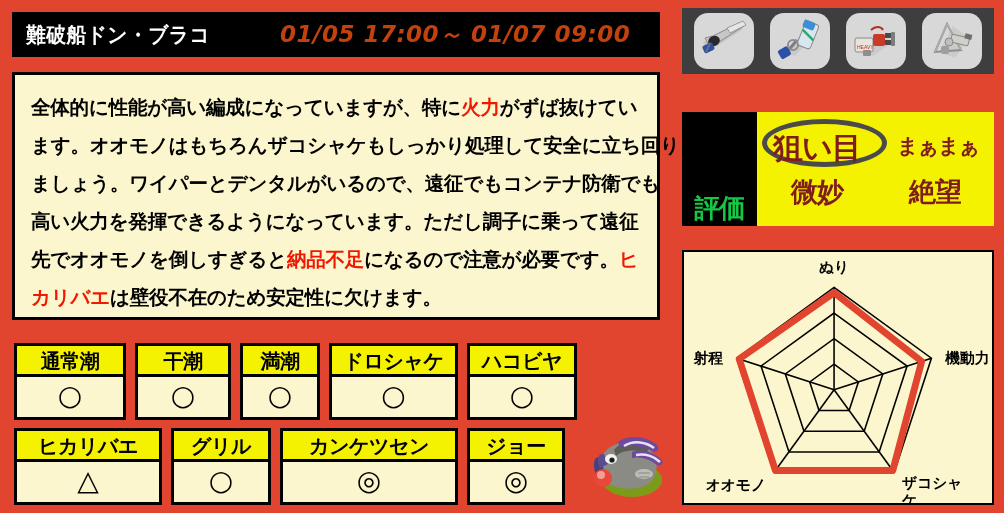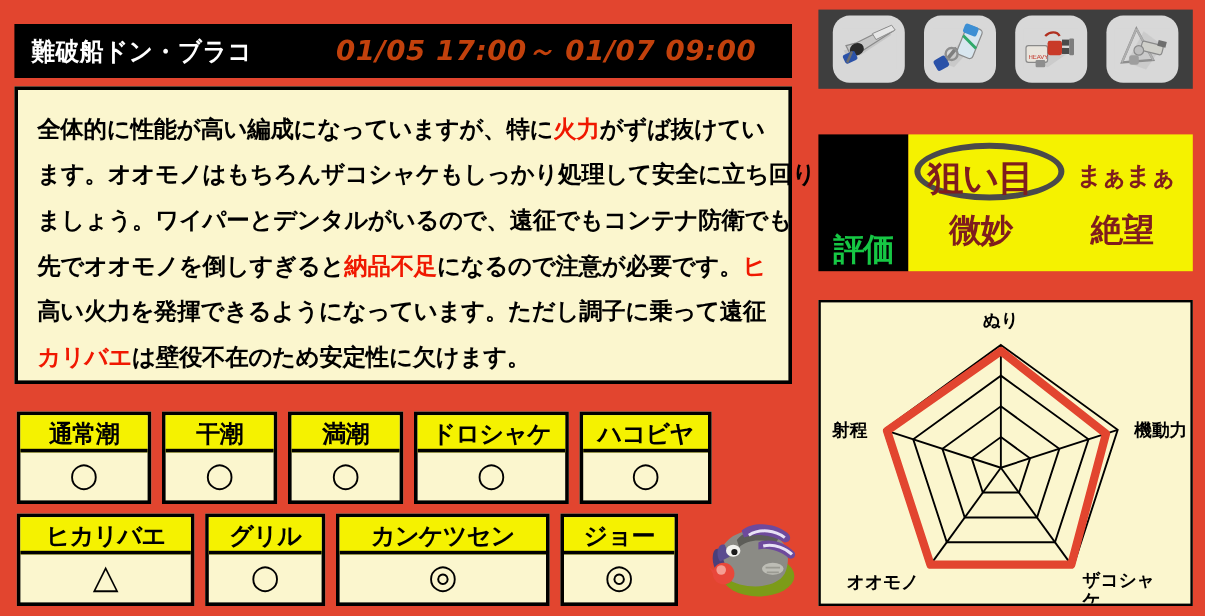--- a/index.html
+++ b/index.html
@@ -9,21 +9,21 @@
     font-family:"DejaVu Sans","Liberation Sans",sans-serif;
     overflow:hidden;position:relative;
   }
   .root{position:absolute;inset:0;}
 
   
   .left{position:absolute;left:0;top:0;width:674px;height:513px;}
 
   
   .titlebar{
-    position:absolute;left:12px;top:20px;width:648px;height:45px;
+    position:absolute;left:12px;top:12px;width:648px;height:45px;
     background:#000;display:flex;align-items:center;
     box-sizing:border-box;padding:0 14px;
   }
   .stage-name{
     color:#fff;font-weight:bold;font-size:21px;letter-spacing:0.5px;
     white-space:nowrap;transform:scaleX(0.94);transform-origin:left center;
   }
   .stage-time{
     color:#c2410c;font-weight:bold;font-size:23px;letter-spacing:0.5px;
     white-space:nowrap;margin-left:58px;font-style:italic;
@@ -53,21 +53,21 @@
     border-bottom:3px solid #000;box-sizing:border-box;
     letter-spacing:-0.5px;overflow:hidden;white-space:nowrap;
   }
   .badge .bval{
     height:40px;line-height:38px;text-align:center;
     font-size:28px;font-weight:bold;color:#000;
   }
 
   .w-tsujo{width:112px;}
   .w-kancho{width:96px;}
-  .w-mancho{width:96px;}
+  .w-mancho{width:80px;}
   .w-doro{width:129px;}
   .w-hako{width:110px;}
   .w-hikari{width:148px;}
   .w-grill{width:100px;}
   .w-kanketsu{width:178px;}
   .w-joe{width:98px;}
 
   
   .mascot{position:absolute;left:588px;top:428px;width:78px;height:76px;}
 
@@ -132,22 +132,22 @@
     <div class="titlebar">
       <div class="stage-name">難破船ドン・ブラコ</div>
       <div class="stage-time">01/05 17:00～ 01/07 09:00</div>
     </div>
 
     <div class="descpanel">
       <div id="desc-lines">
           <div class="descline"><span>全体的に性能が高い編成になっていますが、特に</span><span class="hl">火力</span><span>がずば抜けてい</span></div>
           <div class="descline"><span>ます。オオモノはもちろんザコシャケもしっかり処理して安全に立ち回り</span></div>
           <div class="descline"><span>ましょう。ワイパーとデンタルがいるので、遠征でもコンテナ防衛でも</span></div>
+          <div class="descline"><span>高い火力を発揮できるようになっています。ただし調子に乗って遠征</span></div>
           <div class="descline"><span>先でオオモノを倒しすぎると</span><span class="hl">納品不足</span><span>になるので注意が必要です。</span><span class="hl">ヒ</span></div>
-          <div class="descline"><span>高い火力を発揮できるようになっています。ただし調子に乗って遠征</span></div>
           <div class="descline"><span class="hl">カリバエ</span><span>は壁役不在のため安定性に欠けます。</span></div>
         </div>
     </div>
 
     <div class="badgerow r1" id="badge-row-1">
         <div class="badge w-tsujo">
           <div class="bhead">通常潮</div>
           <div class="bval">○</div>
         </div>
         <div class="badge w-kancho">

